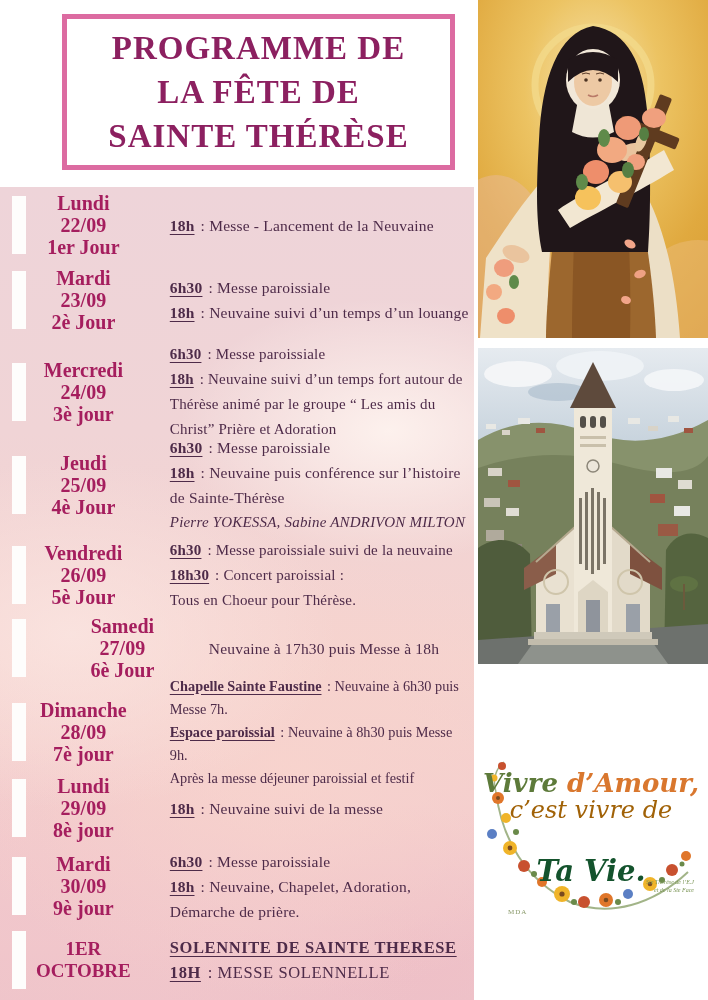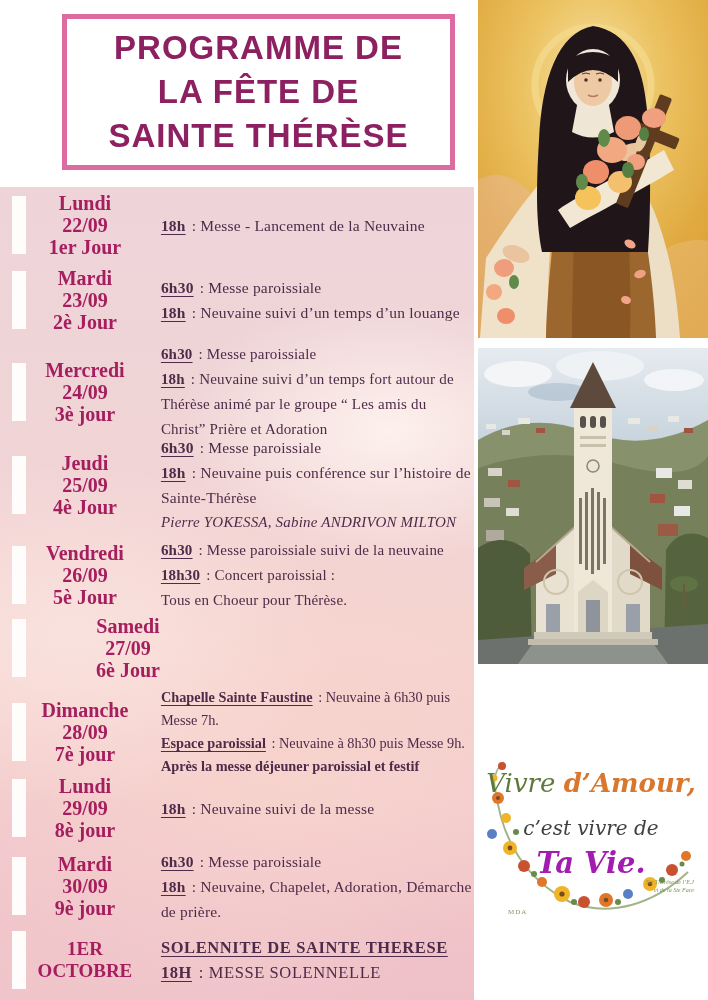--- a/index.html
+++ b/index.html
@@ -12,33 +12,33 @@
       radial-gradient(ellipse 300px 190px at 82% 30%, rgba(255,246,241,.85), rgba(255,246,241,0) 70%),
       radial-gradient(ellipse 380px 250px at 15% 55%, rgba(251,230,226,.8), rgba(251,230,226,0) 70%),
       radial-gradient(ellipse 460px 300px at 60% 72%, rgba(248,212,205,.85), rgba(248,212,205,0) 75%),
       radial-gradient(ellipse 420px 280px at 28% 92%, rgba(241,198,203,.9), rgba(241,198,203,0) 72%),
       radial-gradient(ellipse 360px 220px at 85% 95%, rgba(238,190,198,.8), rgba(238,190,198,0) 70%),
       linear-gradient(180deg,#eed4d9 0%,#f0d4d6 30%,#f5d3cf 58%,#f2cacd 82%,#eec4ca 100%);}
 
   .title-box{position:absolute;left:62px;top:14px;width:383px;height:146px;
     background:#ffffff;border:5px solid #dc6ba1;display:flex;flex-direction:column;
     justify-content:center;align-items:center;}
-  .title-line{font-family:Liberation Sans, sans-serif;font-weight:800;font-size:33px;
+  .title-line{font-family:Liberation Serif, serif;font-weight:800;font-size:33px;
     line-height:44px;color:#8c2060;letter-spacing:1px;}
 
   .row{position:absolute;left:0;width:472px;display:flex;align-items:center;gap:17px;}
   .bar{position:absolute;left:12px;top:50%;transform:translateY(-50%);
     width:14px;height:58px;background:#fefdfc;}
   .date{width:118px;margin-left:30px;text-align:center;
     font-weight:bold;font-size:20px;line-height:22px;color:#a51e5e;}
-  .ev{width:334px;margin-left:4px;color:#4e2b49;font-size:15.5px;line-height:25px;letter-spacing:.2px;}
+  .ev{width:334px;margin-left:16px;color:#4e2b49;font-size:15.5px;line-height:25px;letter-spacing:.2px;}
   .ev p{margin:0;}
   .tm{font-weight:bold;text-decoration:underline;text-underline-offset:3px;margin-right:2px;}
   .it{font-style:italic;font-size:15px;}
-  .bold{font-weight:bold;}
+  .bold{font-weight:normal;}
 
   .r1{top:190px;height:70px;}
   .r2{top:258px;height:84px;}
   .r3{top:342px;height:100px;}
   .r3 .ev{font-size:15px;}
   .r4{top:436px;height:98px;}
   .r5{top:536px;height:78px;}
   .r5 .ev{font-size:15px;}
   .r6{top:612px;height:72px;padding-left:39px;}
   .r7{top:684px;height:96px;}
@@ -50,23 +50,23 @@
   .r10 .ev{font-size:16.5px;letter-spacing:.6px;}
 
   
   .portrait{position:absolute;left:478px;top:0;width:230px;height:338px;}
   .church{position:absolute;left:478px;top:348px;width:230px;height:316px;}
   .quote{position:absolute;left:482px;top:752px;width:218px;height:172px;background:#ffffff;}
   .quote-flowers{position:absolute;left:0;top:0;width:218px;height:172px;}
   .qline{position:absolute;left:0;width:218px;text-align:center;
     font-family:"DejaVu Serif",serif;font-style:italic;}
   .q1{top:16px;font-size:26px;}
-  .q2{top:64px;font-size:20px;color:#404040;}
-  .q3{top:94px;font-size:29px;font-weight:bold;color:#a21caf;}
-  .qgreen{color:#5d7a3a;}
+  .q2{top:44px;font-size:24px;color:#a16207;}
+  .q3{top:102px;font-size:29px;font-weight:bold;color:#14532d;}
+  .qgreen{color:#5d7a3a;font-weight:bold;}
   .qorange{color:#d9772e;font-weight:bold;}
   .qattr{position:absolute;right:6px;bottom:30px;font-size:6px;line-height:8px;
     color:#7a9455;font-style:italic;text-align:right;}
   .qsig{position:absolute;left:26px;bottom:8px;font-size:7px;color:#8a9a6a;letter-spacing:1px;}
 
   .logo{position:absolute;left:626px;top:924px;width:82px;height:66px;text-align:center;}
   .logo svg{display:block;margin:0 auto;}
   .logo-top{font-size:6.5px;color:#e8932e;font-style:italic;line-height:6px;margin-top:-4px;}
   .logo-name{font-family:"DejaVu Serif",serif;font-style:italic;font-weight:bold;
     font-size:10px;color:#3a7bbf;line-height:12px;}
@@ -149,20 +149,23 @@
       <p>Tous en Choeur pour Thérèse.</p>
     </div>
   </div>
 
   <div class="row r6">
     <div class="bar"></div>
     <div class="date">
       <div>Samedi</div>
       <div>27/09</div>
       <div>6è Jour</div>
+    </div>
+    <div class="ev">
+      <p>Neuvaine à 17h30 puis Messe à 18h</p>
     </div>
   </div>
 
   <div class="row r7">
     <div class="bar"></div>
     <div class="date">
       <div>Dimanche</div>
       <div>28/09</div>
       <div>7è jour</div>
     </div>

